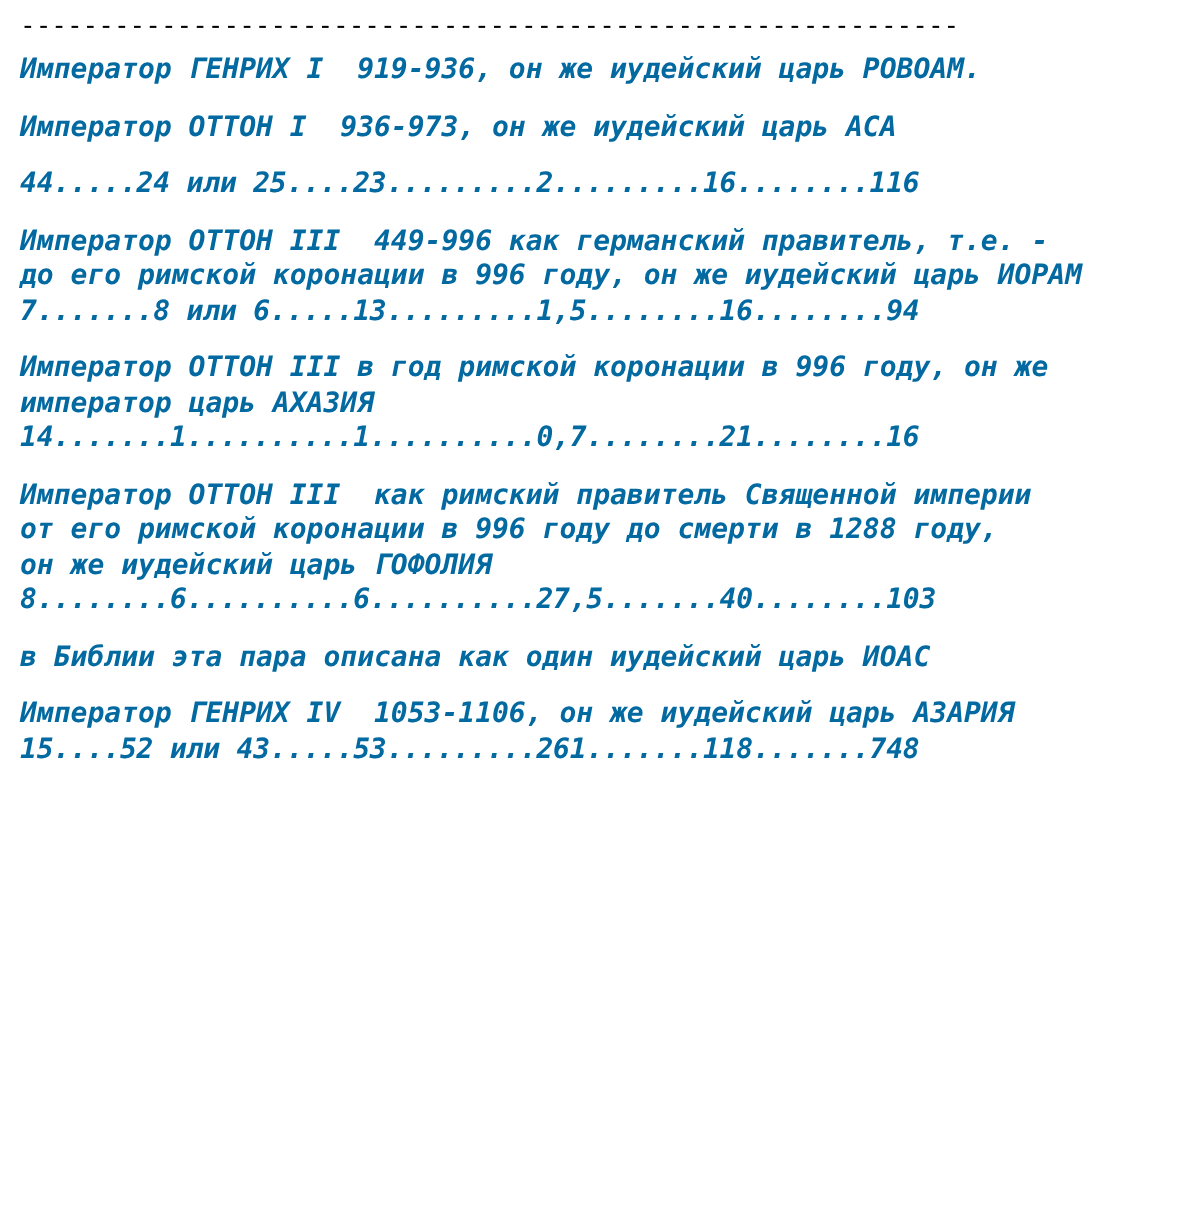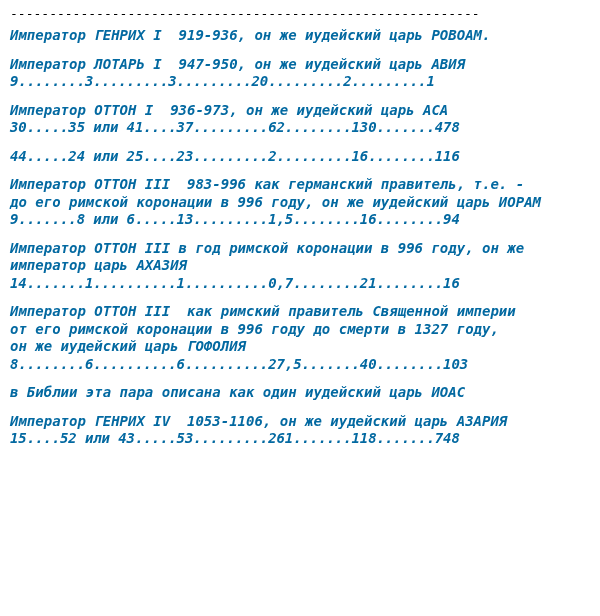--- a/index.html
+++ b/index.html
@@ -50,43 +50,38 @@
 </head>
 <body>
 
 <div id="page">
   <div class="divider">------------------------------------------------------------</div>
   <div id="blocks">
       <div class="block">
         <div class="line">Император ГЕНРИХ I  919-936, он же иудейский царь РОВОАМ.</div>
       </div>
       <div class="block">
-        <div class="line">Император ЛОТАРЬ I  947-950, он же иудейский царь АВИЯ</div>
-        <div class="line nums">9........3.........3.........20.........2.........1</div>
-      </div>
-      <div class="block">
         <div class="line">Император ОТТОН I  936-973, он же иудейский царь АСА</div>
-        <div class="line nums">30.....35 или 41....37.........62........130.......478</div>
       </div>
       <div class="block">
         <div class="line nums">44.....24 или 25....23.........2.........16........116</div>
       </div>
       <div class="block">
-        <div class="line">Император ОТТОН III  983-996 как германский правитель, т.е. -</div>
+        <div class="line">Император ОТТОН III  449-996 как германский правитель, т.е. -</div>
         <div class="line">до его римской коронации в 996 году, он же иудейский царь ИОРАМ</div>
-        <div class="line nums">9.......8 или 6.....13.........1,5........16........94</div>
+        <div class="line nums">7.......8 или 6.....13.........1,5........16........94</div>
       </div>
       <div class="block">
         <div class="line">Император ОТТОН III в год римской коронации в 996 году, он же</div>
         <div class="line">император царь АХАЗИЯ</div>
         <div class="line nums">14.......1..........1..........0,7........21........16</div>
       </div>
       <div class="block">
         <div class="line">Император ОТТОН III  как римский правитель Священной империи</div>
-        <div class="line">от его римской коронации в 996 году до смерти в 1327 году,</div>
+        <div class="line">от его римской коронации в 996 году до смерти в 1288 году,</div>
         <div class="line">он же иудейский царь ГОФОЛИЯ</div>
         <div class="line nums">8........6..........6..........27,5.......40........103</div>
       </div>
       <div class="block">
         <div class="line">в Библии эта пара описана как один иудейский царь ИОАС</div>
       </div>
       <div class="block">
         <div class="line">Император ГЕНРИХ IV  1053-1106, он же иудейский царь АЗАРИЯ</div>
         <div class="line nums">15....52 или 43.....53.........261.......118.......748</div>
       </div>

